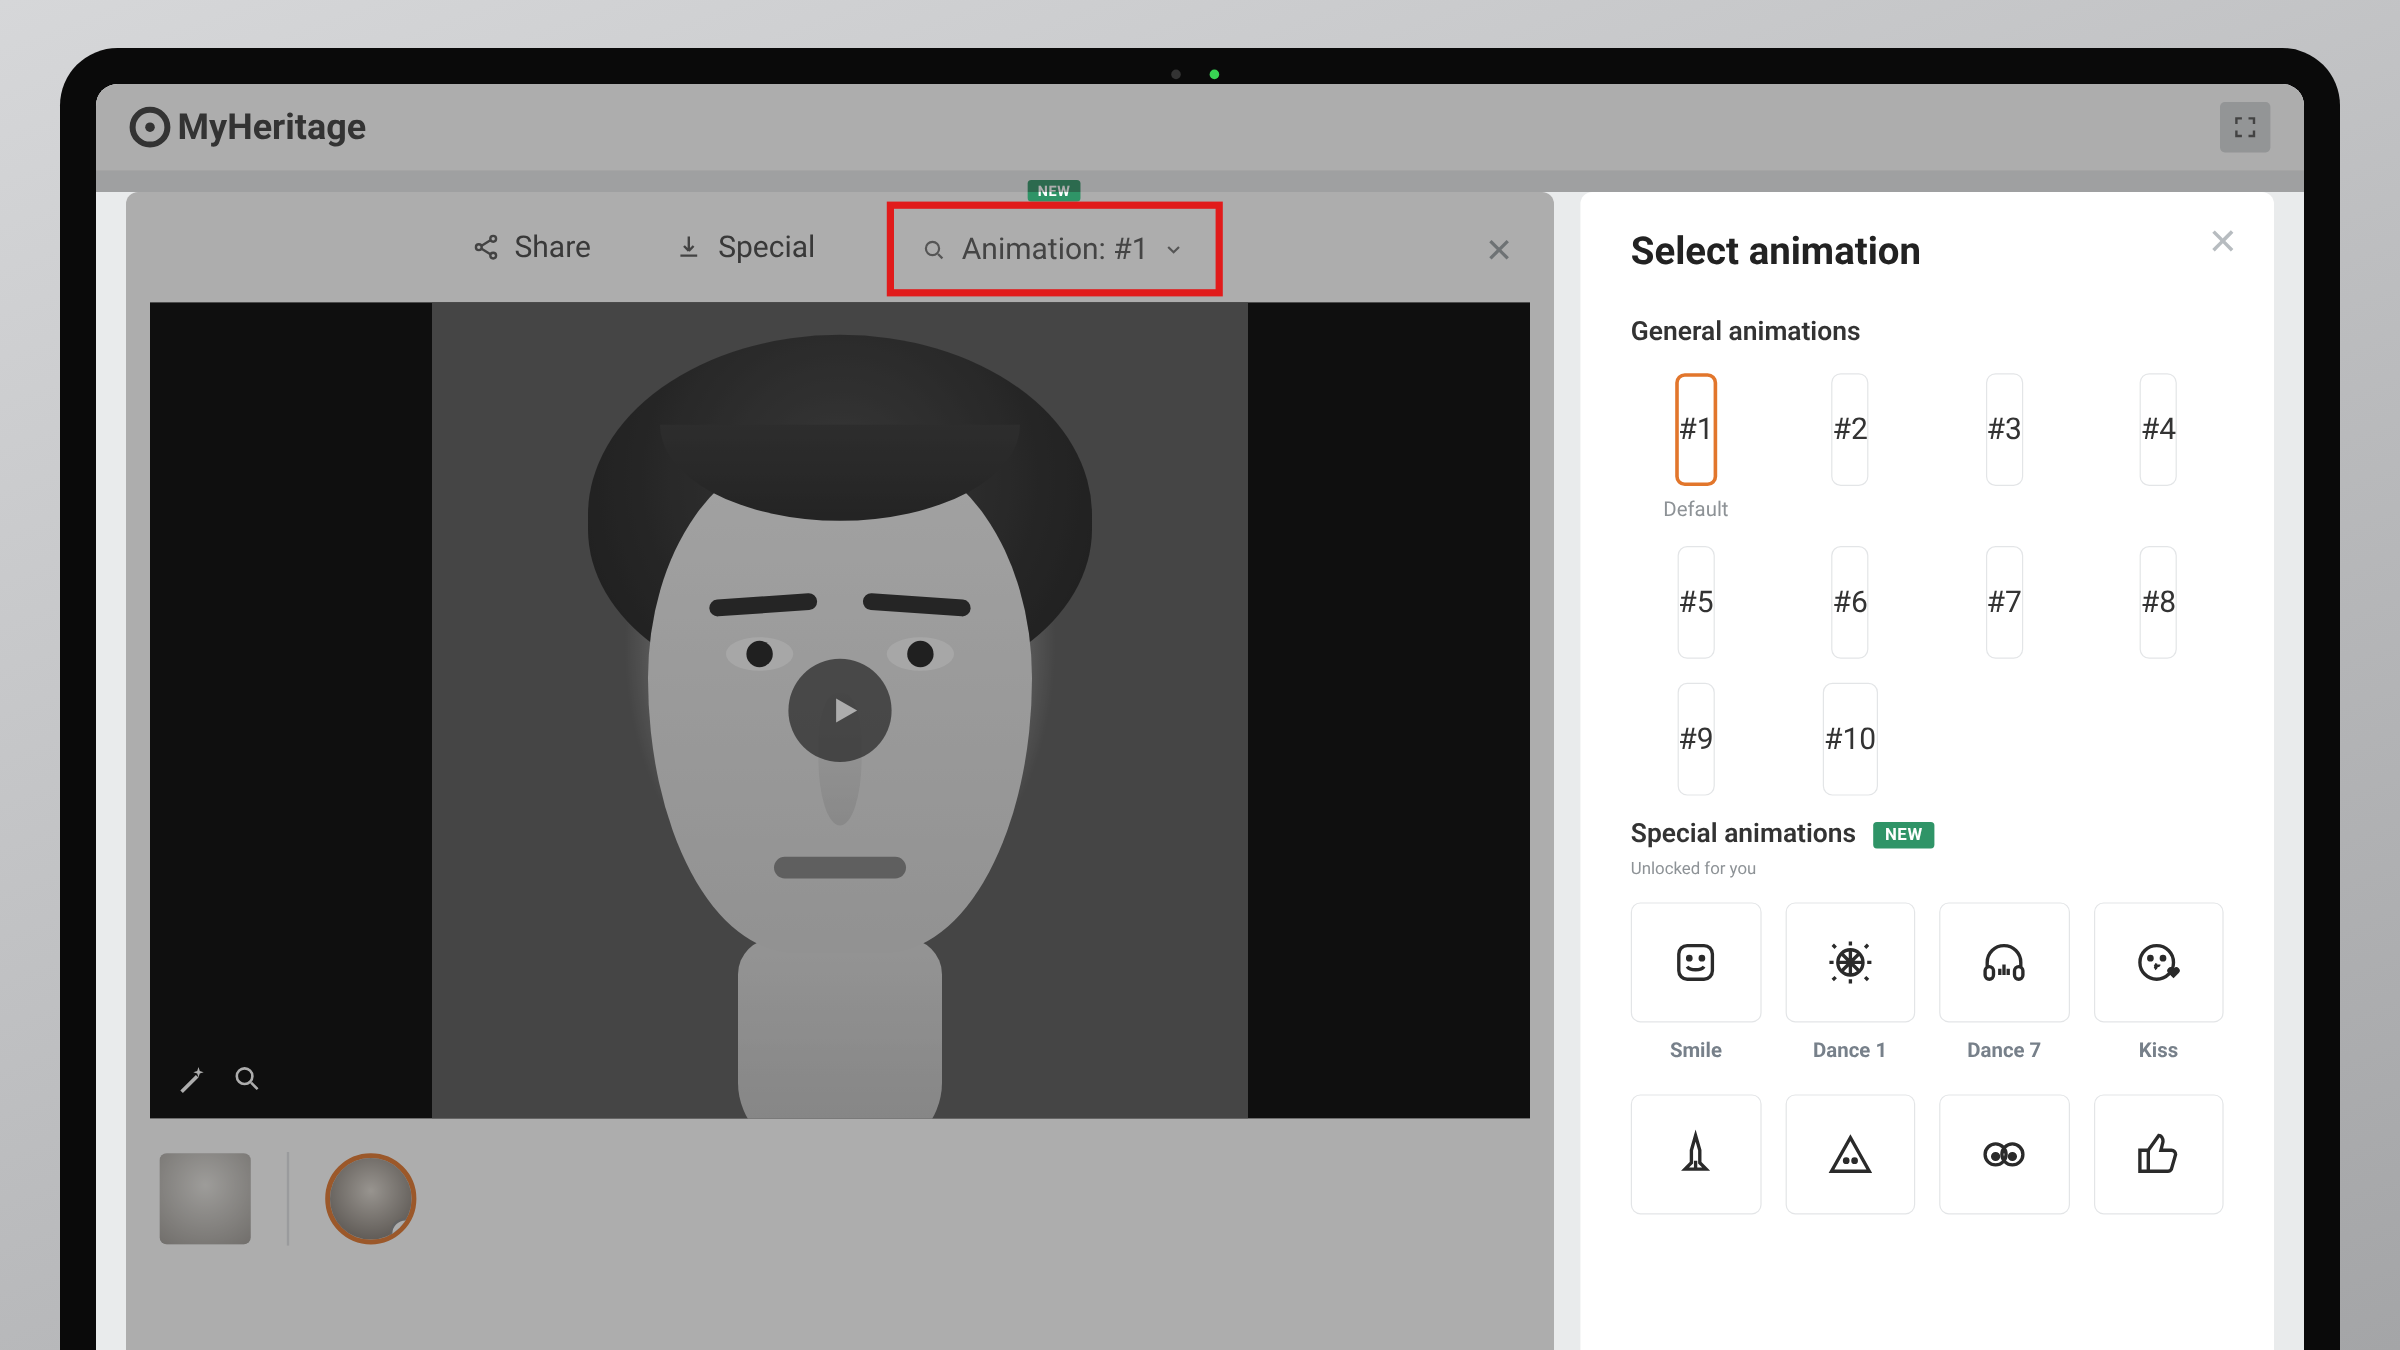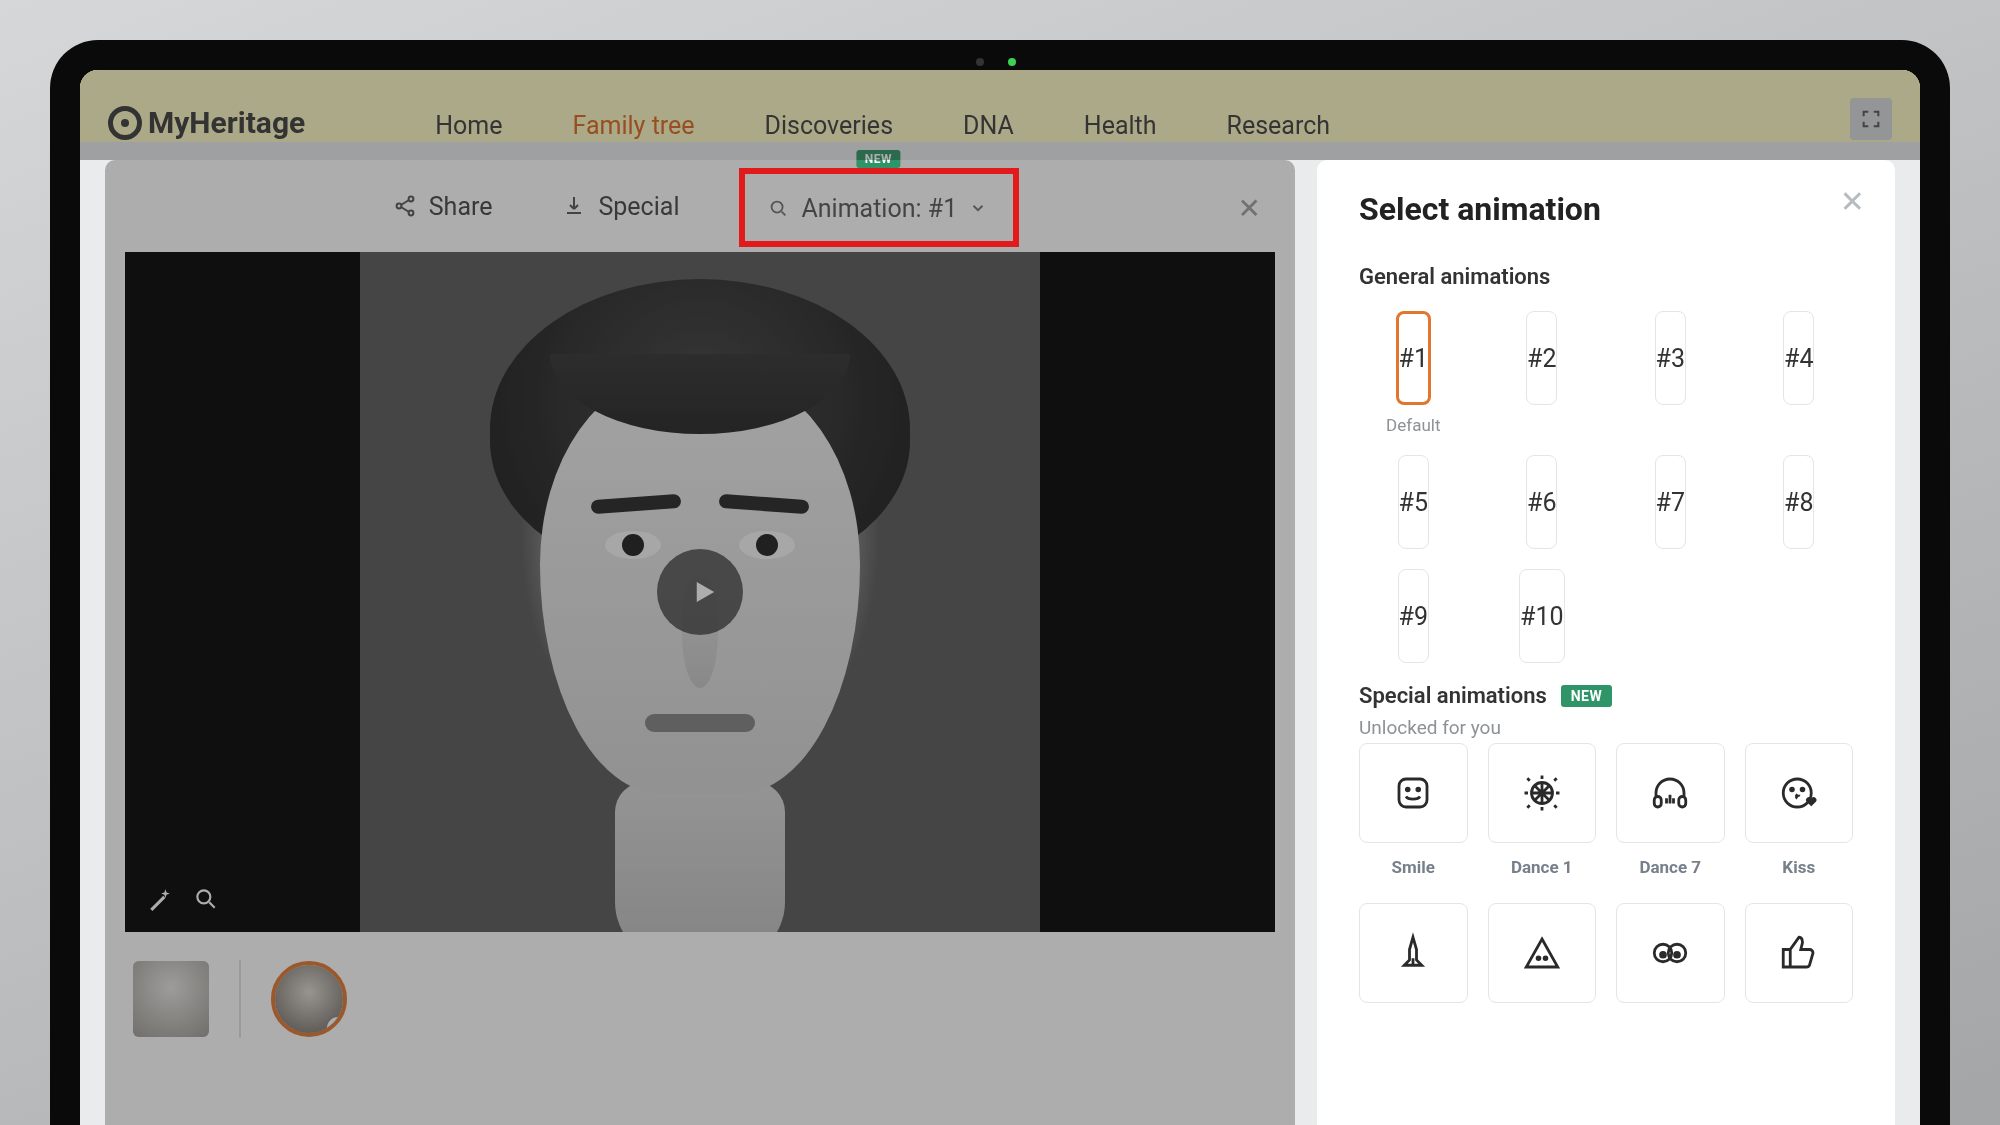--- a/index.html
+++ b/index.html
@@ -50,24 +50,24 @@
   .dim-overlay {
     position: absolute;
     inset: 0;
     background: rgba(40,40,40,0.38);
     pointer-events: none;
     z-index: 5;
   }
   
   .topnav {
     display: flex;
-    align-items: flex-end;
+    align-items: center;
     height: 72px;
-    padding: 2px 28px;
-    background: #fef9c3;
+    padding: 14px 28px;
+    background: #ffffff;
     gap: 10px;
   }
   .logo { display: flex; align-items: center; gap: 6px; color:#3a3a3a; font-weight:700; font-size:30px; }
   .logo-icon { width:34px; height:34px; border:5px solid #3a3a3a; border-radius:50%; position:relative; }
   .logo-icon::after{content:"";position:absolute;top:50%;left:50%;width:8px;height:8px;background:#3a3a3a;border-radius:50%;transform:translate(-50%,-50%);}
   .navlinks { display:flex; gap:70px; margin-left:120px; font-size:25px; color:#3d3d3d; }
   .navlinks .active { color:#d9681c; }
   .fullscreen-btn { margin-left:auto; width:42px; height:42px; background:#d6d8da; display:flex; align-items:center; justify-content:center; border-radius:4px; }
   
   .content {
@@ -161,47 +161,39 @@
   .right-close{position:absolute;top:24px;right:30px;color:#b7bcc0;font-size:30px;cursor:pointer;}
   .panel-title{font-size:32px;font-weight:700;color:#222;margin-bottom:36px;}
   .section-title{font-size:22px;font-weight:600;color:#333;margin-bottom:22px;}
   .opt{height:94px;border:1px solid #e3e5e7;border-radius:8px;display:flex;align-items:center;justify-content:center;font-size:25px;color:#333;background:#fff;cursor:pointer;}
   .opt.selected{border:3px solid #e2762c;}
   .opt-caption{font-size:17px;color:#8d9296;text-align:right;margin-top:10px;}
   .opt-wrap{display:flex;flex-direction:column;align-items:center;}
   .grid10{display:grid;grid-template-columns:repeat(4,1fr);gap:20px;}
   .special-header{display:flex;align-items:center;gap:14px;margin-top:20px;}
   .new-pill{background:#2f9467;color:#fff;font-size:14px;font-weight:700;padding:3px 10px;border-radius:3px;letter-spacing:0.5px;}
-  .unlocked{font-size:19px;color:#8d9296;margin-top:8px;margin-bottom:4px;}
+  .unlocked{font-size:14px;color:#8d9296;margin-top:8px;margin-bottom:20px;}
   .sp-grid{display:grid;grid-template-columns:repeat(4,1fr);gap:20px;font-weight:bold;}
   .sp-item{display:flex;flex-direction:column;align-items:center;gap:14px;}
   .sp-box{width:100%;height:100px;border:1px solid #e3e5e7;border-radius:8px;display:flex;align-items:center;justify-content:center;cursor:pointer;}
   .sp-label{font-size:17px;color:#77808a;}
   .sp-box svg{width:42px;height:42px;stroke:#2a2a2a;fill:none;stroke-width:1.6;}
 </style>
 </head>
 <body>
 
 <div class="device-frame">
   <div class="camera-dot"></div>
   <div class="camera-dot2"></div>
   <div class="screen">
 
     <div class="topnav">
       <div class="logo">
         <span class="logo-icon"></span>
         <span>MyHeritage</span>
-      </div>
-      <div class="navlinks">
-        <span>Home</span>
-        <span class="active">Family tree</span>
-        <span>Discoveries</span>
-        <span>DNA</span>
-        <span>Health</span>
-        <span>Research</span>
       </div>
       <div class="fullscreen-btn">
         <svg width="22" height="22" viewBox="0 0 24 24" fill="none" stroke="#555" stroke-width="2.2">
             <path d="M4 9V4h5M20 9V4h-5M4 15v5h5M20 15v5h-5"></path>
           </svg>
       </div>
     </div>
     <div class="dim-overlay" style="height:90px;top:0;"></div>
 
     <div class="content">

